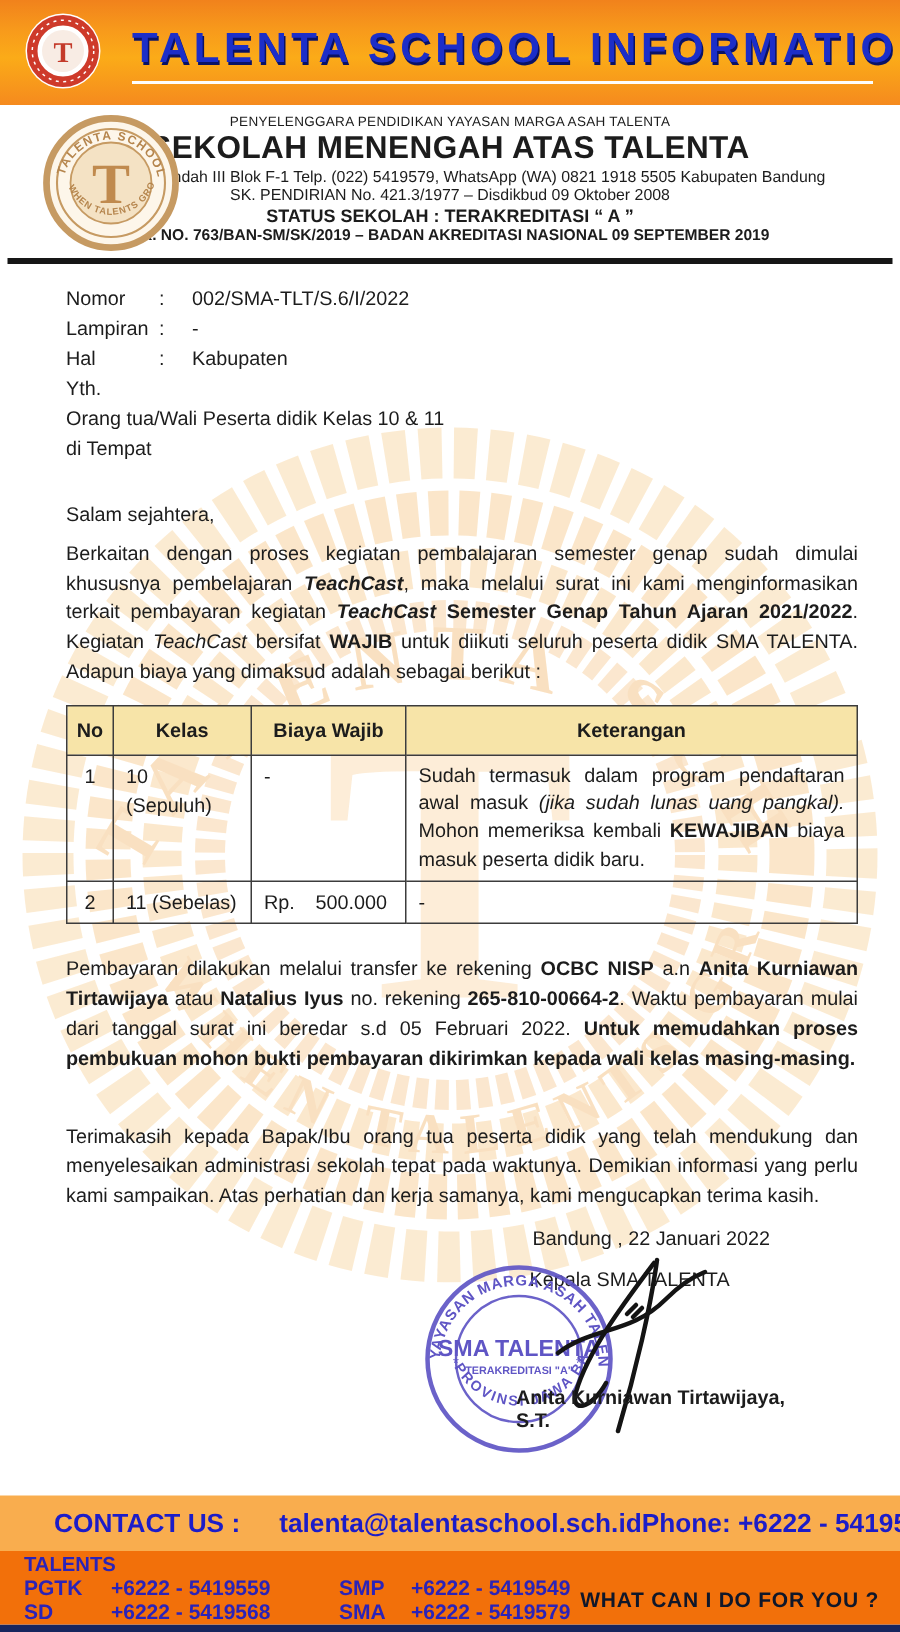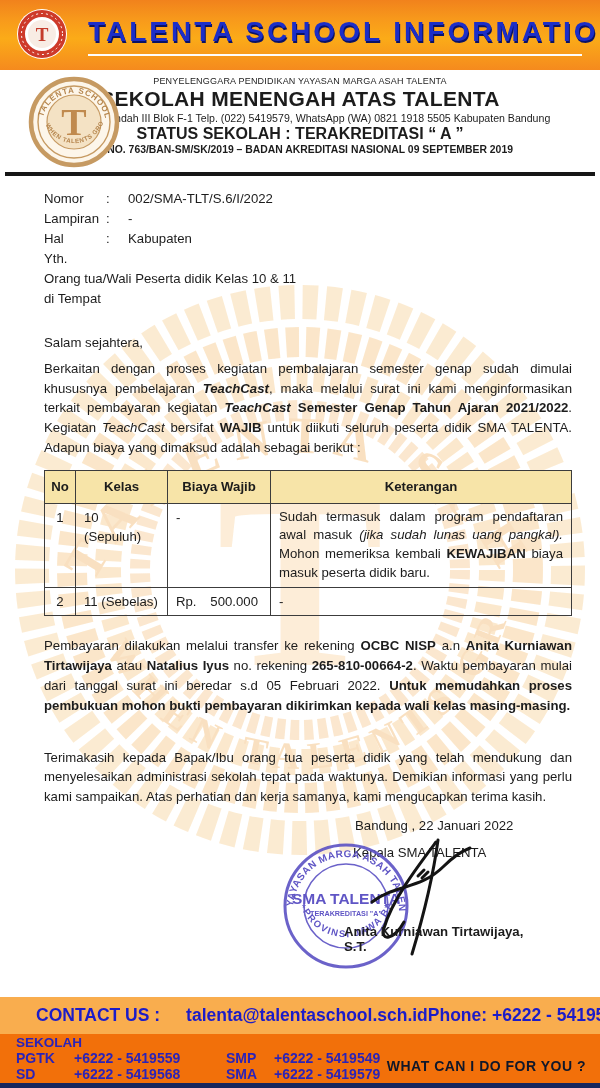--- a/index.html
+++ b/index.html
@@ -22,21 +22,21 @@
     text-shadow:1px 2px 0 #0a1266; white-space:nowrap;
   }
   .banner-rule { position:absolute; left:88px; right:18px; top:54px; height:2px; background:#fdfdfd; }
   
   .letterhead { position:relative; height:100px; padding-top:6px; text-align:center; background:#fff; z-index:2; }
   .lh-logo { position:absolute; left:28px; top:6px; width:92px; height:92px; }
   .lh-org { font-size:9px; letter-spacing:.2px; }
   .lh-school { font-size:21px; font-weight:bold; margin-top:1px; letter-spacing:.3px; }
   .lh-addr { font-size:10.6px; margin-top:1px; }
   .lh-sk { font-size:10.6px; }
-  .lh-status { font-size:16px; font-weight:bold; margin-top:1px;text-align:center; }
+  .lh-status { font-size:12px; font-weight:bold; margin-top:1px;text-align:center; }
   .lh-sk2 { font-size:10.4px; font-weight:bold; margin-top:1px; }
   .lh-rule { height:4px; background:#161616; margin:2px 5px 0 5px; position:relative; z-index:2; }
   
   .watermark { position:absolute; left:10px; top:275px; width:580px; height:580px; opacity:.5; z-index:0; pointer-events:none; }
   
   .content { position:relative; z-index:1; padding:13px 28px 0 44px; font-size:13.2px; line-height:1.5; }
   .meta-row { display:flex; line-height:20px; }
   .meta-label { width:62px; }
   .meta-colon { width:22px; }
   .recipient { line-height:20px; }
@@ -104,20 +104,21 @@
         <path id="lhtop" d="M 14 49 A 32 32 0 0 1 78 49"></path>
         <path id="lhbot" d="M 16 44 A 31 31 0 0 0 76 44"></path>
       </defs>
       <text font-size="8" font-weight="bold" fill="#b5854d" letter-spacing="1"><textPath href="#lhtop" startOffset="8%">TALENTA SCHOOL</textPath></text>
       <text font-size="6.2" font-weight="bold" fill="#b5854d" letter-spacing=".6"><textPath href="#lhbot" startOffset="6%">WHEN TALENTS GROW</textPath></text>
       <text x="46" y="59" text-anchor="middle" font-family="'Liberation Serif',serif" font-size="38" font-weight="bold" fill="#c08a4e">T</text>
     </svg>
     <div class="lh-org">PENYELENGGARA PENDIDIKAN YAYASAN MARGA ASAH TALENTA</div>
     <div class="lh-school">SEKOLAH MENENGAH ATAS TALENTA</div>
     <div class="lh-addr">Taman Kopo Indah III Blok F-1 Telp. (022) 5419579, WhatsApp (WA) 0821 1918 5505 Kabupaten Bandung</div>
+    <div class="lh-sk">SK. PENDIRIAN No. 421.3/1977 – Disdikbud 09 Oktober 2008</div>
     <div class="lh-status">STATUS SEKOLAH : TERAKREDITASI  “ A ”</div>
     <div class="lh-sk2">SK. NO. 763/BAN-SM/SK/2019 – BADAN AKREDITASI NASIONAL  09 SEPTEMBER  2019</div>
   </div>
   <div class="lh-rule"></div>
 
   <svg class="watermark" viewBox="0 0 580 580">
     <circle cx="290" cy="295" r="268" fill="none" stroke="#f9d8a6" stroke-width="34" stroke-dasharray="15 8"></circle>
     <circle cx="290" cy="295" r="228" fill="none" stroke="#f8cf97" stroke-width="30" stroke-dasharray="13 7"></circle>
     <circle cx="290" cy="295" r="192" fill="none" stroke="#f9d29c" stroke-width="26" stroke-dasharray="11 6"></circle>
     <circle cx="290" cy="295" r="160" fill="none" stroke="#f8d0a0" stroke-width="20" stroke-dasharray="9 5"></circle>
@@ -240,21 +241,21 @@
     <div>mohon untuk tidak me-reply ke alamat  ini.</div>
   </div>
 
   <div class="footer">
     <div class="contact-bar">
       <span>CONTACT US :</span>
       <a href="#" class="contact-email">talenta@talentaschool.sch.id</a>
       <span class="contact-phone">Phone: +6222 - 5419539</span>
     </div>
     <div class="bottom-bar">
-      <div class="dir-toddler">SEKOLAH</div>
+      <div class="dir-toddler">TALENTS</div>
       <div class="dir-row">
         <span class="dir-label">PGTK</span>
         <span class="dir-num">+6222 - 5419559</span>
         <span class="dir-label2">SMP</span>
         <span class="dir-num">+6222 - 5419549</span>
       </div>
       <div class="dir-row">
         <span class="dir-label">SD</span>
         <span class="dir-num">+6222 - 5419568</span>
         <span class="dir-label2">SMA</span>

